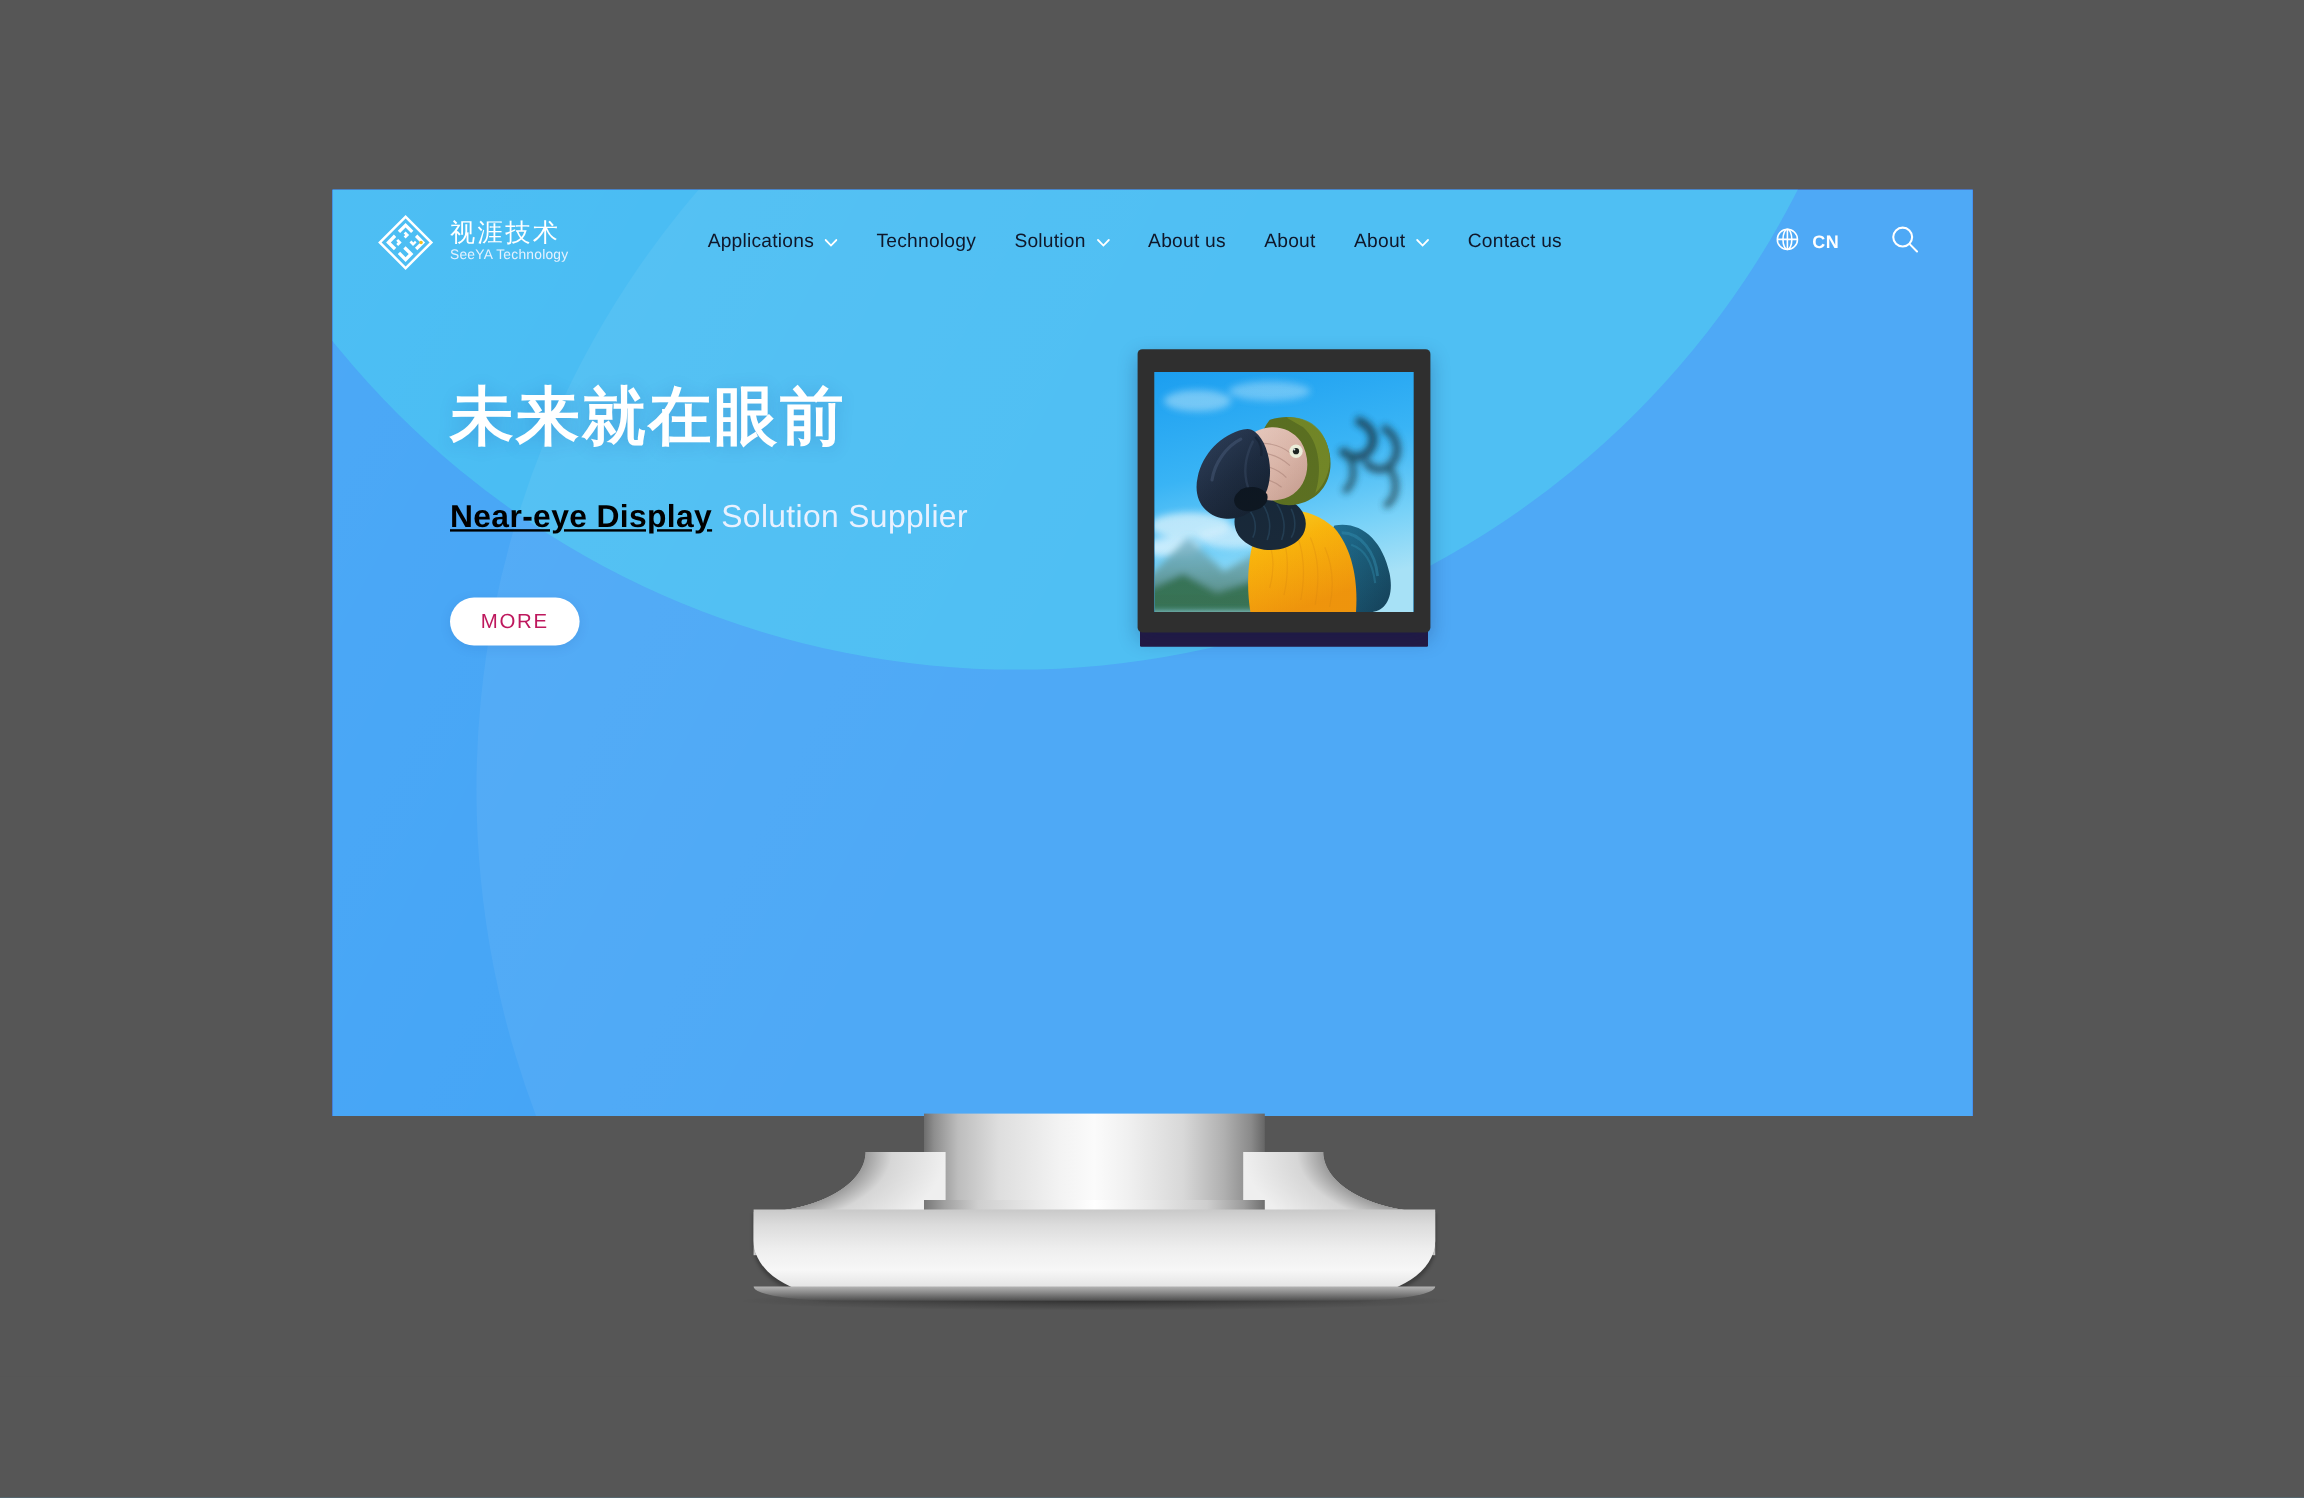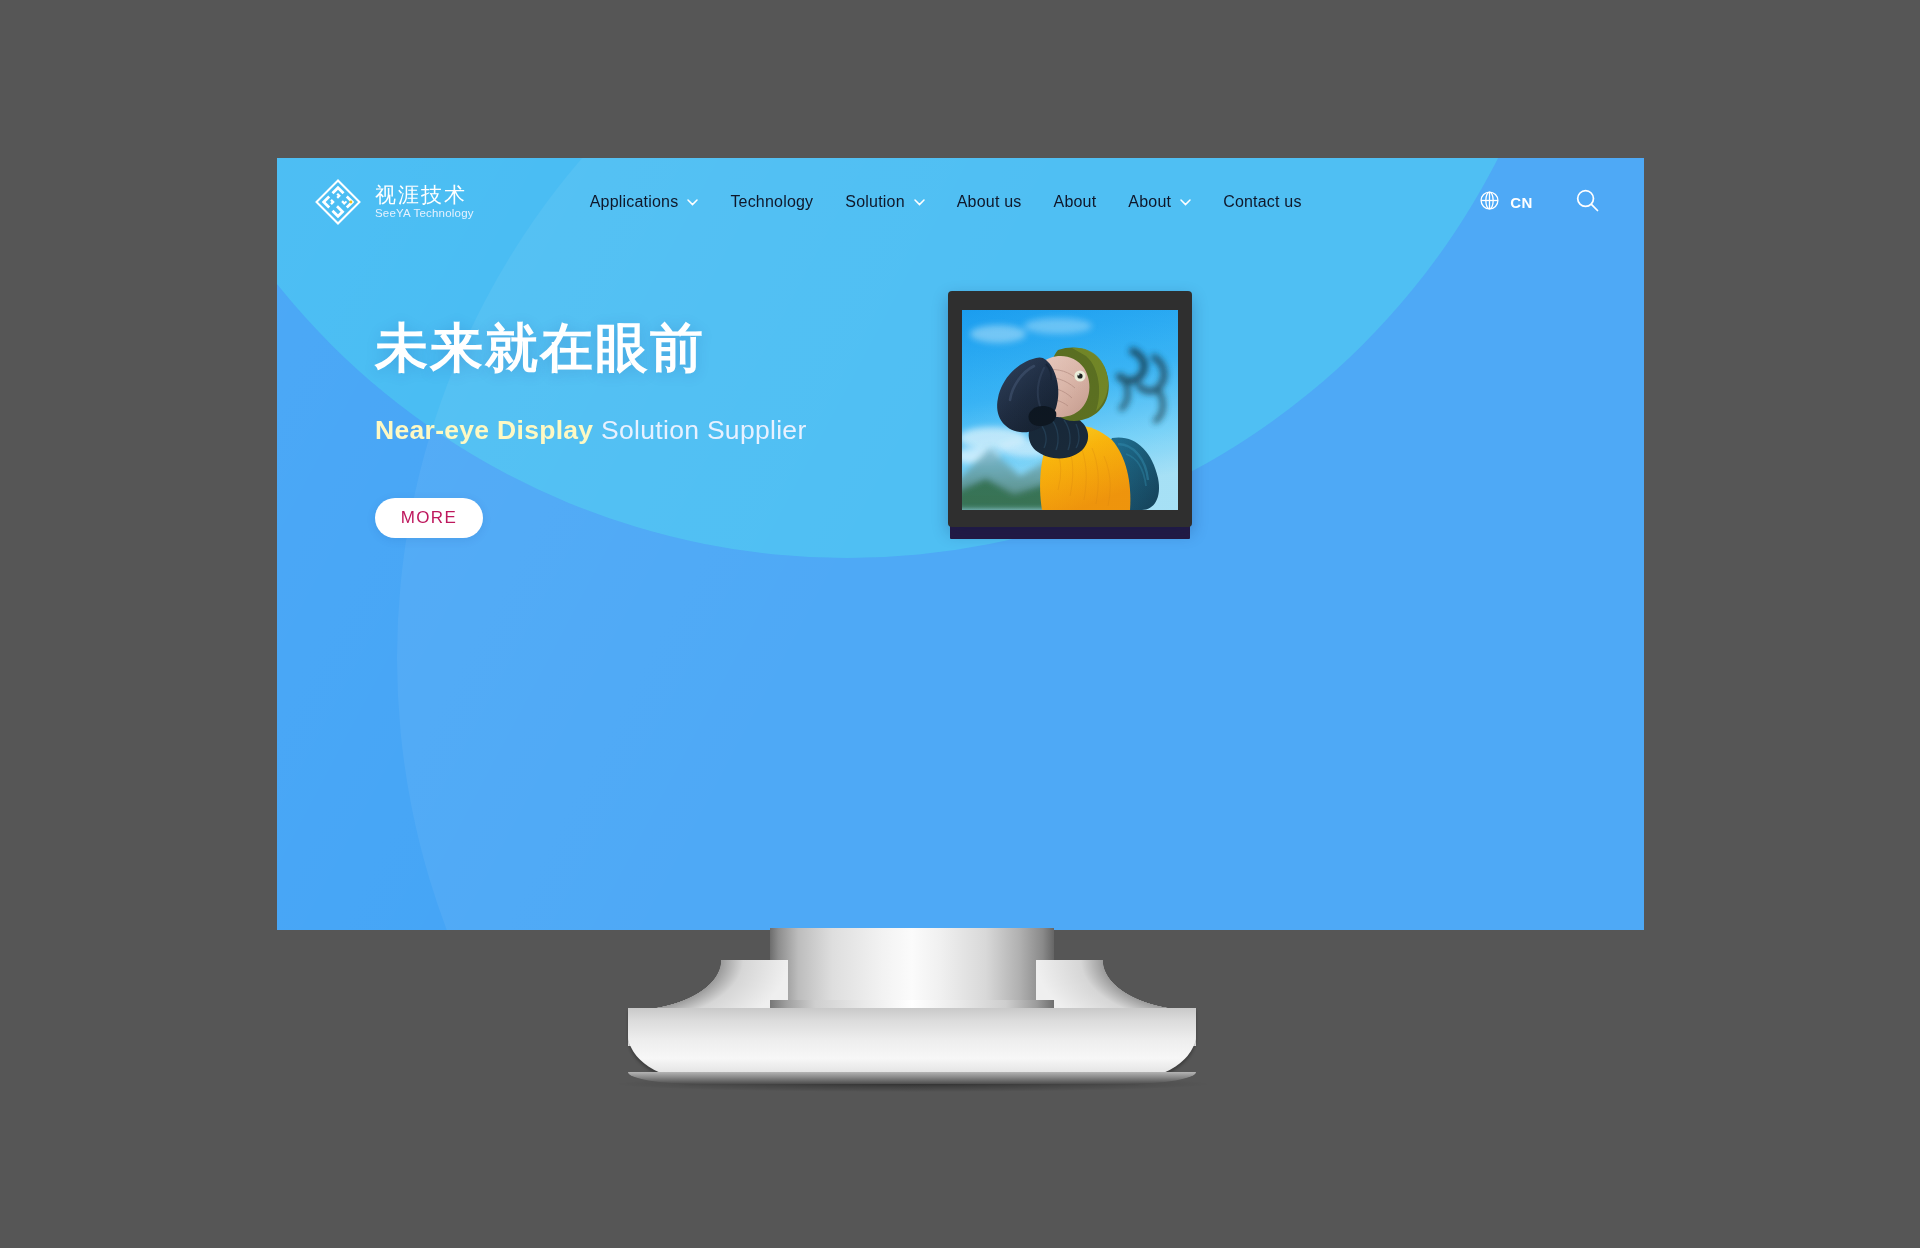--- a/index.html
+++ b/index.html
@@ -171,22 +171,23 @@
     text-shadow: 0 2px 14px rgba(20,50,140,.18);
   }
   #subline {
     margin-top: 36px;
     font-size: 26.5px;
     letter-spacing: .3px;
     color: #e8f1ff;
     white-space: nowrap;
   }
   #subline .accent {
-    color: #fef9c3;
+    color: #000000;
     font-weight: 700;
+    text-decoration: underline;
   }
   #more-btn {
     margin-top: 52px;
     width: 108px;
     height: 40px;
     border: none;
     border-radius: 22px;
     background: #ffffff;
     color: #be185d;
     font-family: "Liberation Sans", sans-serif;

